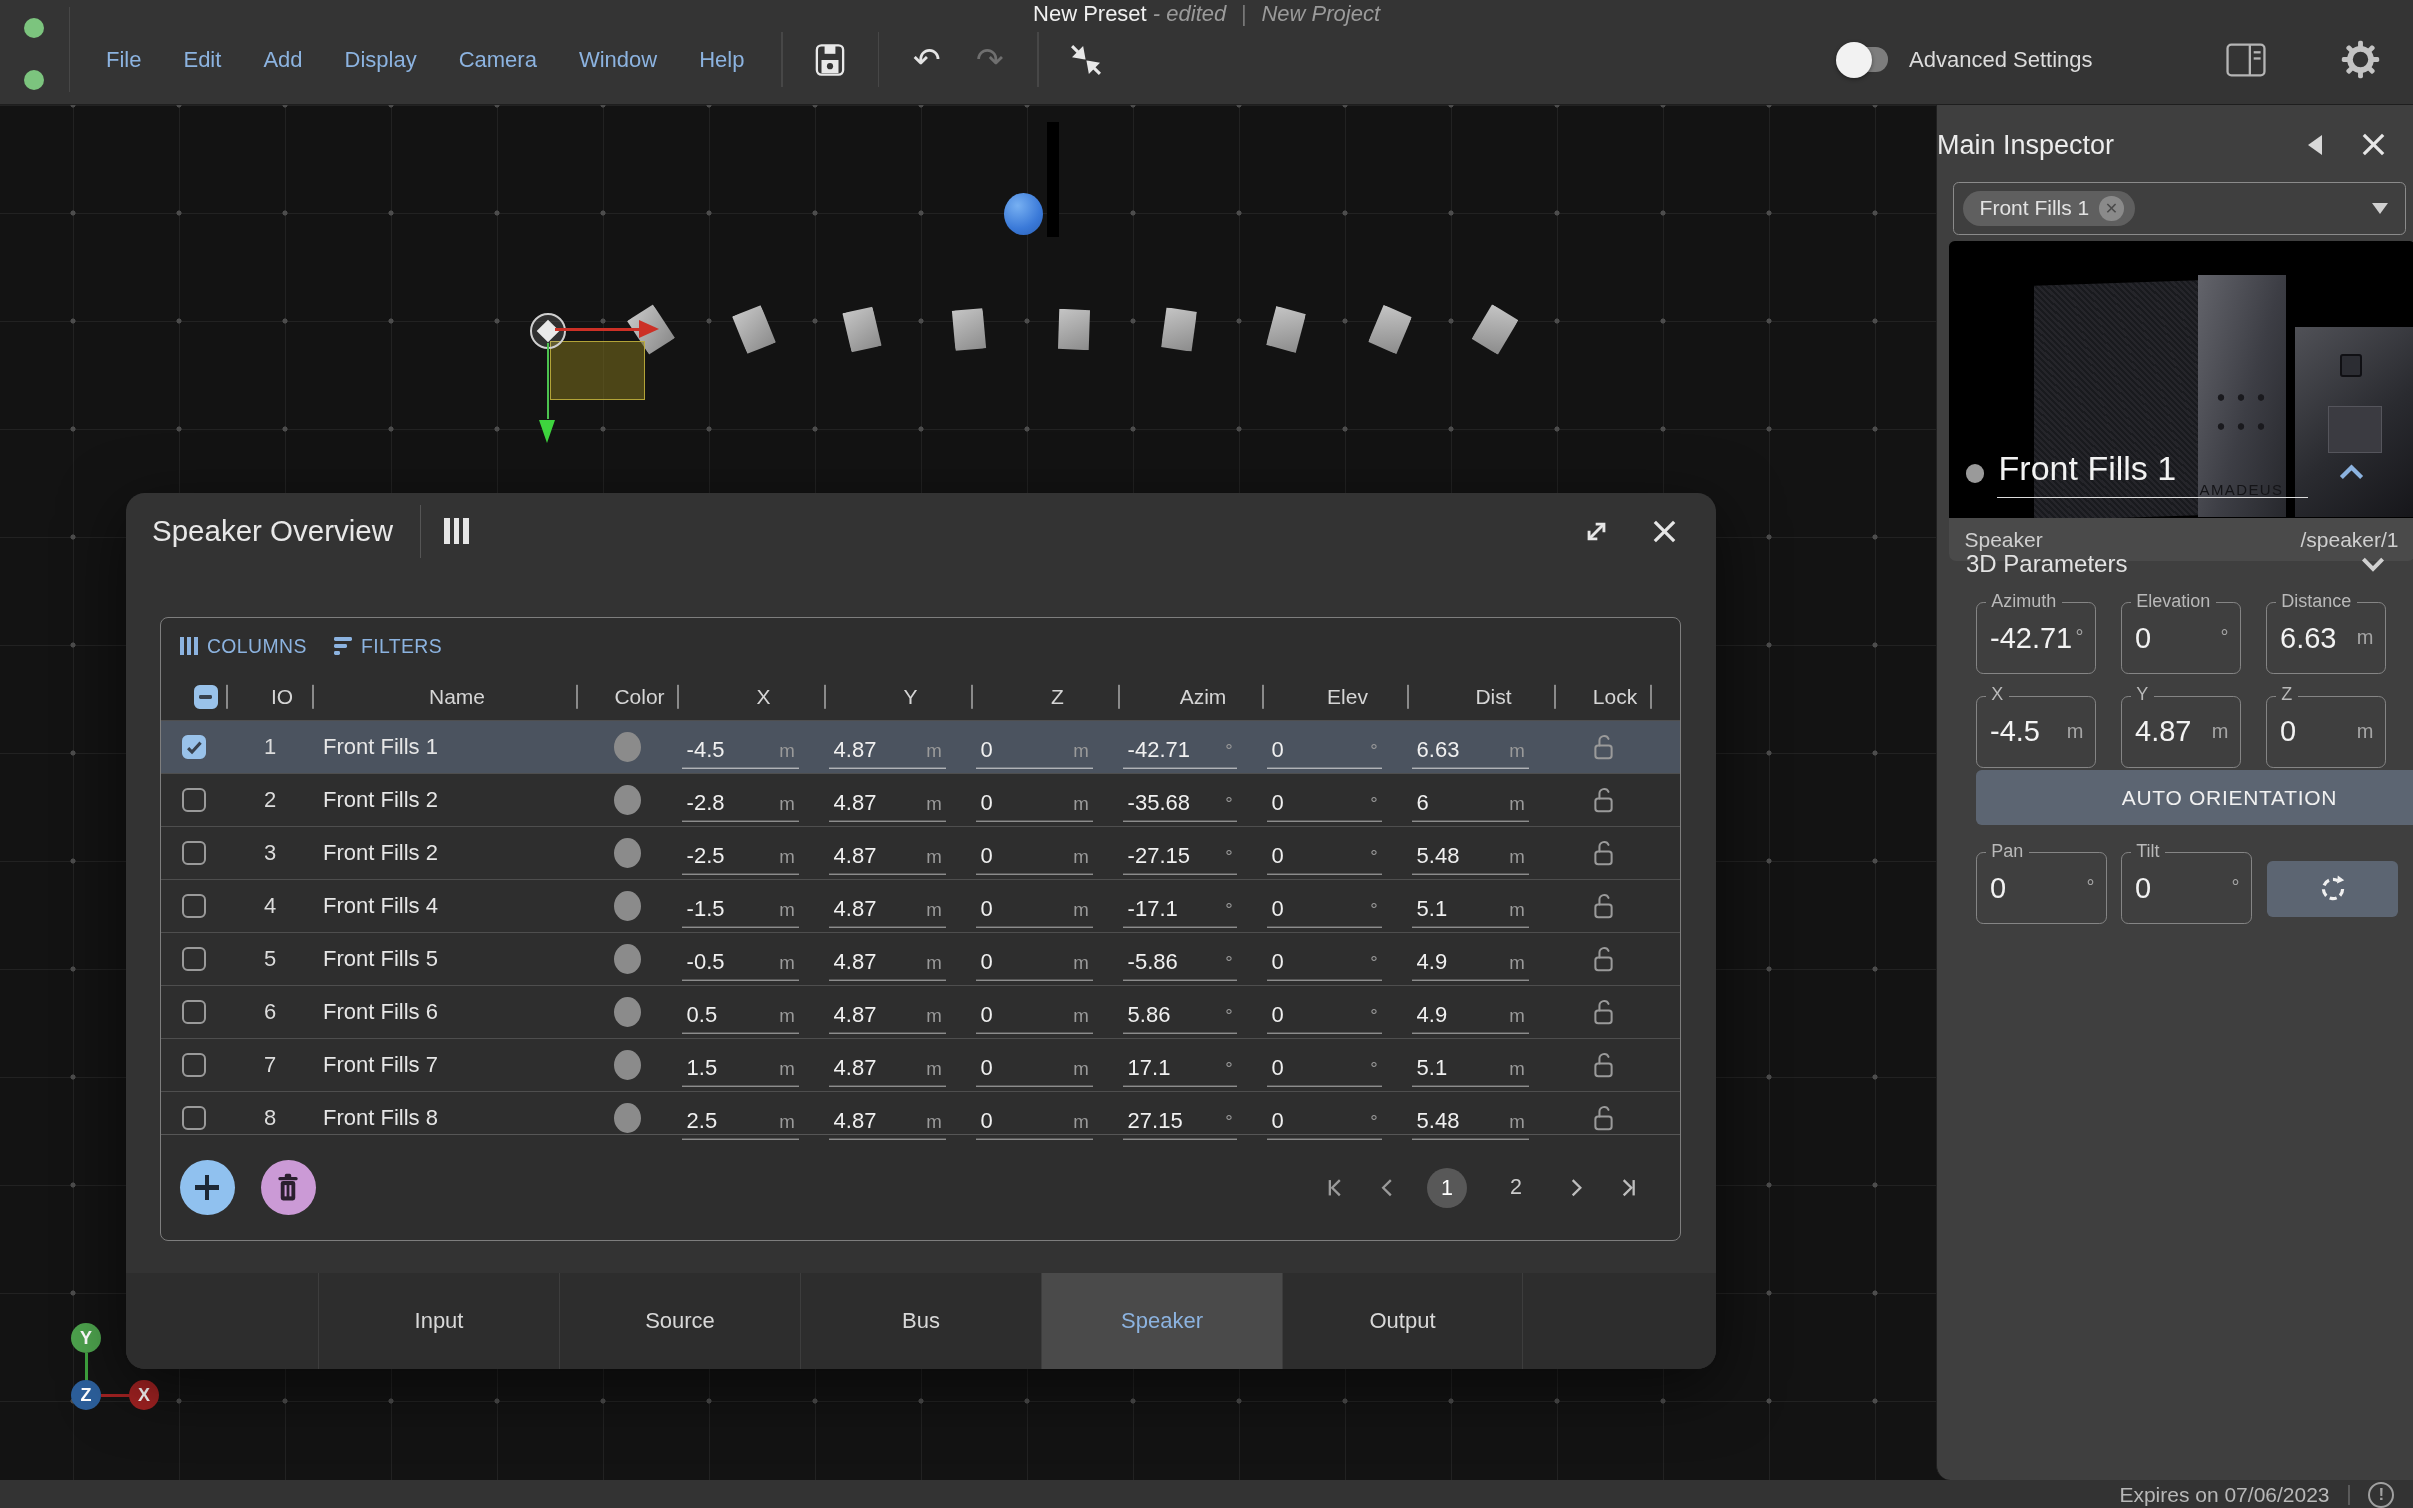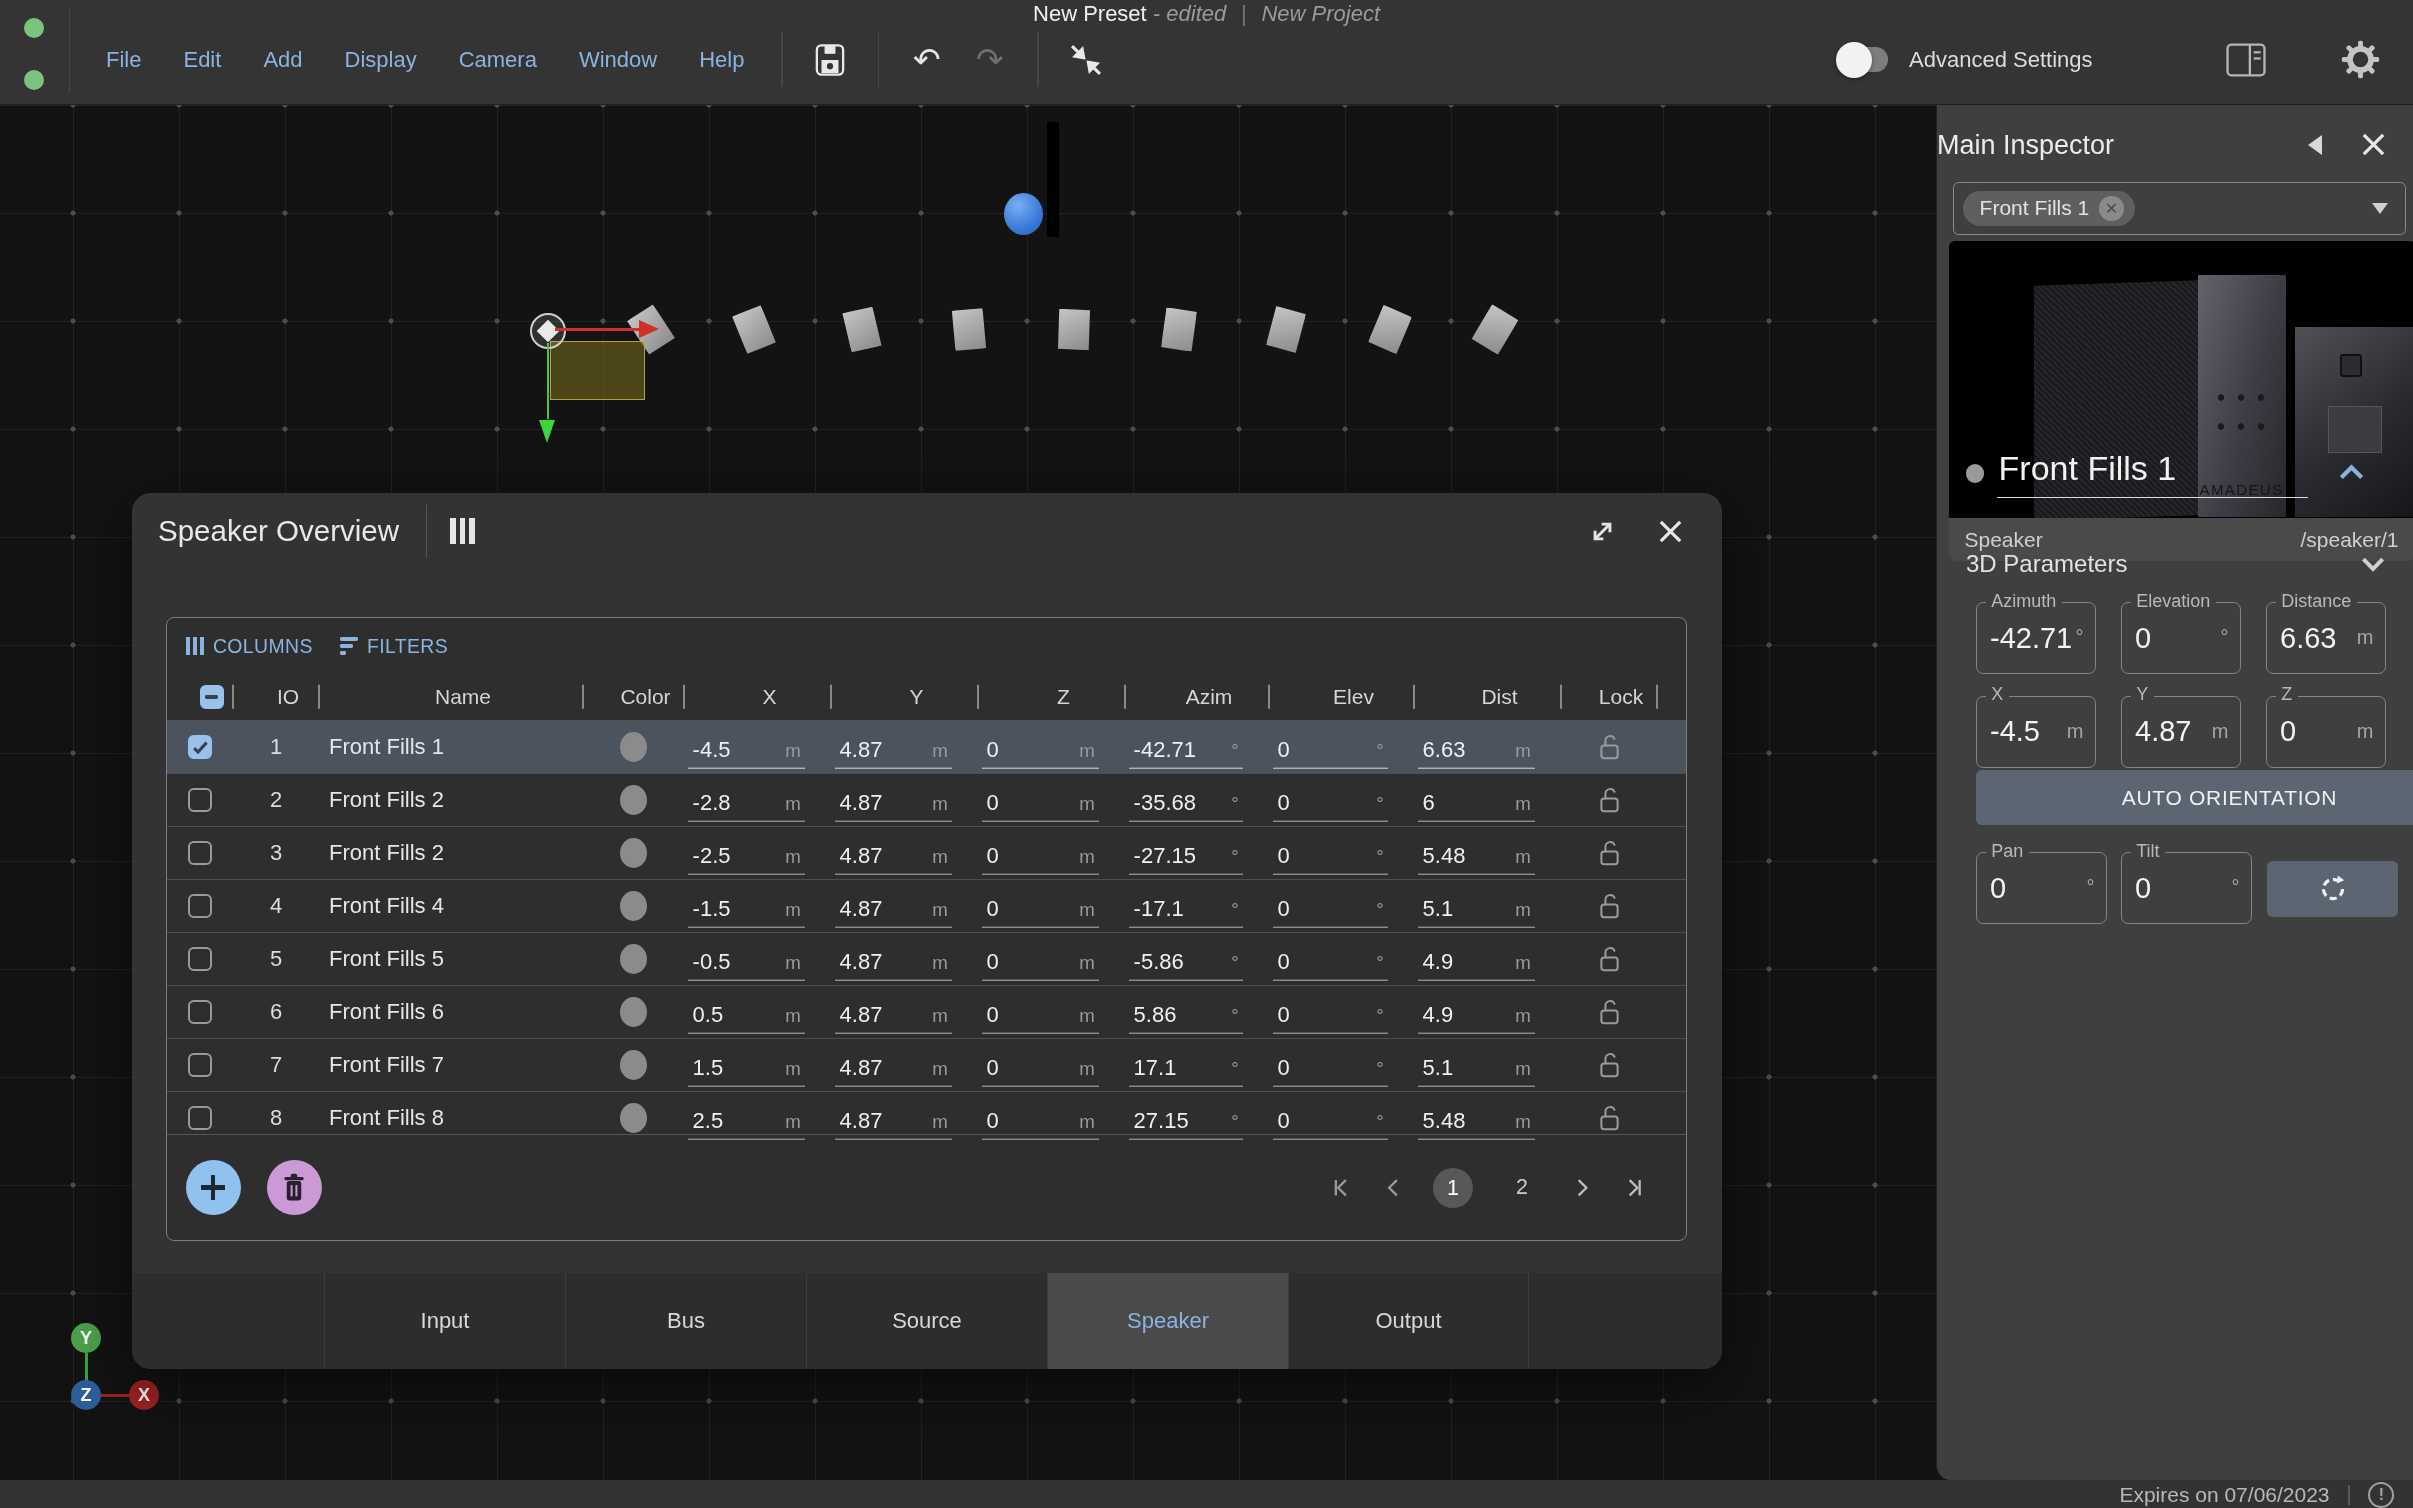--- a/index.html
+++ b/index.html
@@ -50,21 +50,21 @@
   .vp-red-head{position:absolute;left:639px;top:215px;width:0;height:0;border-left:20px solid #cc3026;
     border-top:9.3px solid transparent;border-bottom:9.3px solid transparent;}
   .vp-green-line{position:absolute;left:547px;top:238px;width:2.2px;height:76px;background:#4cc24f;}
   .vp-green-cone{position:absolute;left:539px;top:315px;width:0;height:0;border-top:23px solid #3ed43e;
     border-left:8.6px solid transparent;border-right:8.6px solid transparent;}
   .axis-line{position:absolute;background:#3ea23e;}
   .axis-circle{position:absolute;width:30px;height:30px;border-radius:50%;display:flex;align-items:center;justify-content:center;
     font-size:18px;font-weight:bold;color:#fff;}
 
   
-  #dialog{position:absolute;left:132px;top:493px;width:1590px;height:876px;background:#333333;border-radius:18.7px;
+  #dialog{position:absolute;left:126px;top:493px;width:1590px;height:876px;background:#333333;border-radius:18.7px;
     box-shadow:0 17px 65px rgba(0,0,0,.55);}
   .dlg-header{display:flex;align-items:center;height:76px;padding:0 34px 0 26px;}
   .dlg-title{font-size:29.5px;color:#e8e8e8;}
   .dlg-header .vdiv{width:1.4px;height:53px;background:#555;margin:0 23px 0 27px;}
   .bars-icon{display:flex;gap:3.6px;}
   .bars-icon i{display:block;width:5.7px;height:26px;background:#e6e6e6;}
   .dlg-header .spacer{flex:1;}
   .hdr-icon{width:36px;height:36px;display:flex;align-items:center;justify-content:center;margin-left:32px;}
 
   .table-panel{position:absolute;left:34px;top:124px;width:1521px;height:624px;background:#2e2e2e;
@@ -839,22 +839,22 @@
                 <polyline points="10,4 20,14 10,24"></polyline>
                 <line x1="23" y1="4" x2="23" y2="24"></line>
               </svg>
             </span>
         </div>
       </div>
     </div>
 
     <div class="tabs" id="tabs">
         <div class="tab">Input</div>
+        <div class="tab">Source</div>
         <div class="tab">Bus</div>
-        <div class="tab">Source</div>
         <div class="tab active">Speaker</div>
         <div class="tab">Output</div>
       </div>
   </div>
 
   <div id="inspector">
     <div class="insp-header">
       <span class="insp-title">Main Inspector</span>
       <span class="spacer"></span>
       <span class="back-tri"></span>

